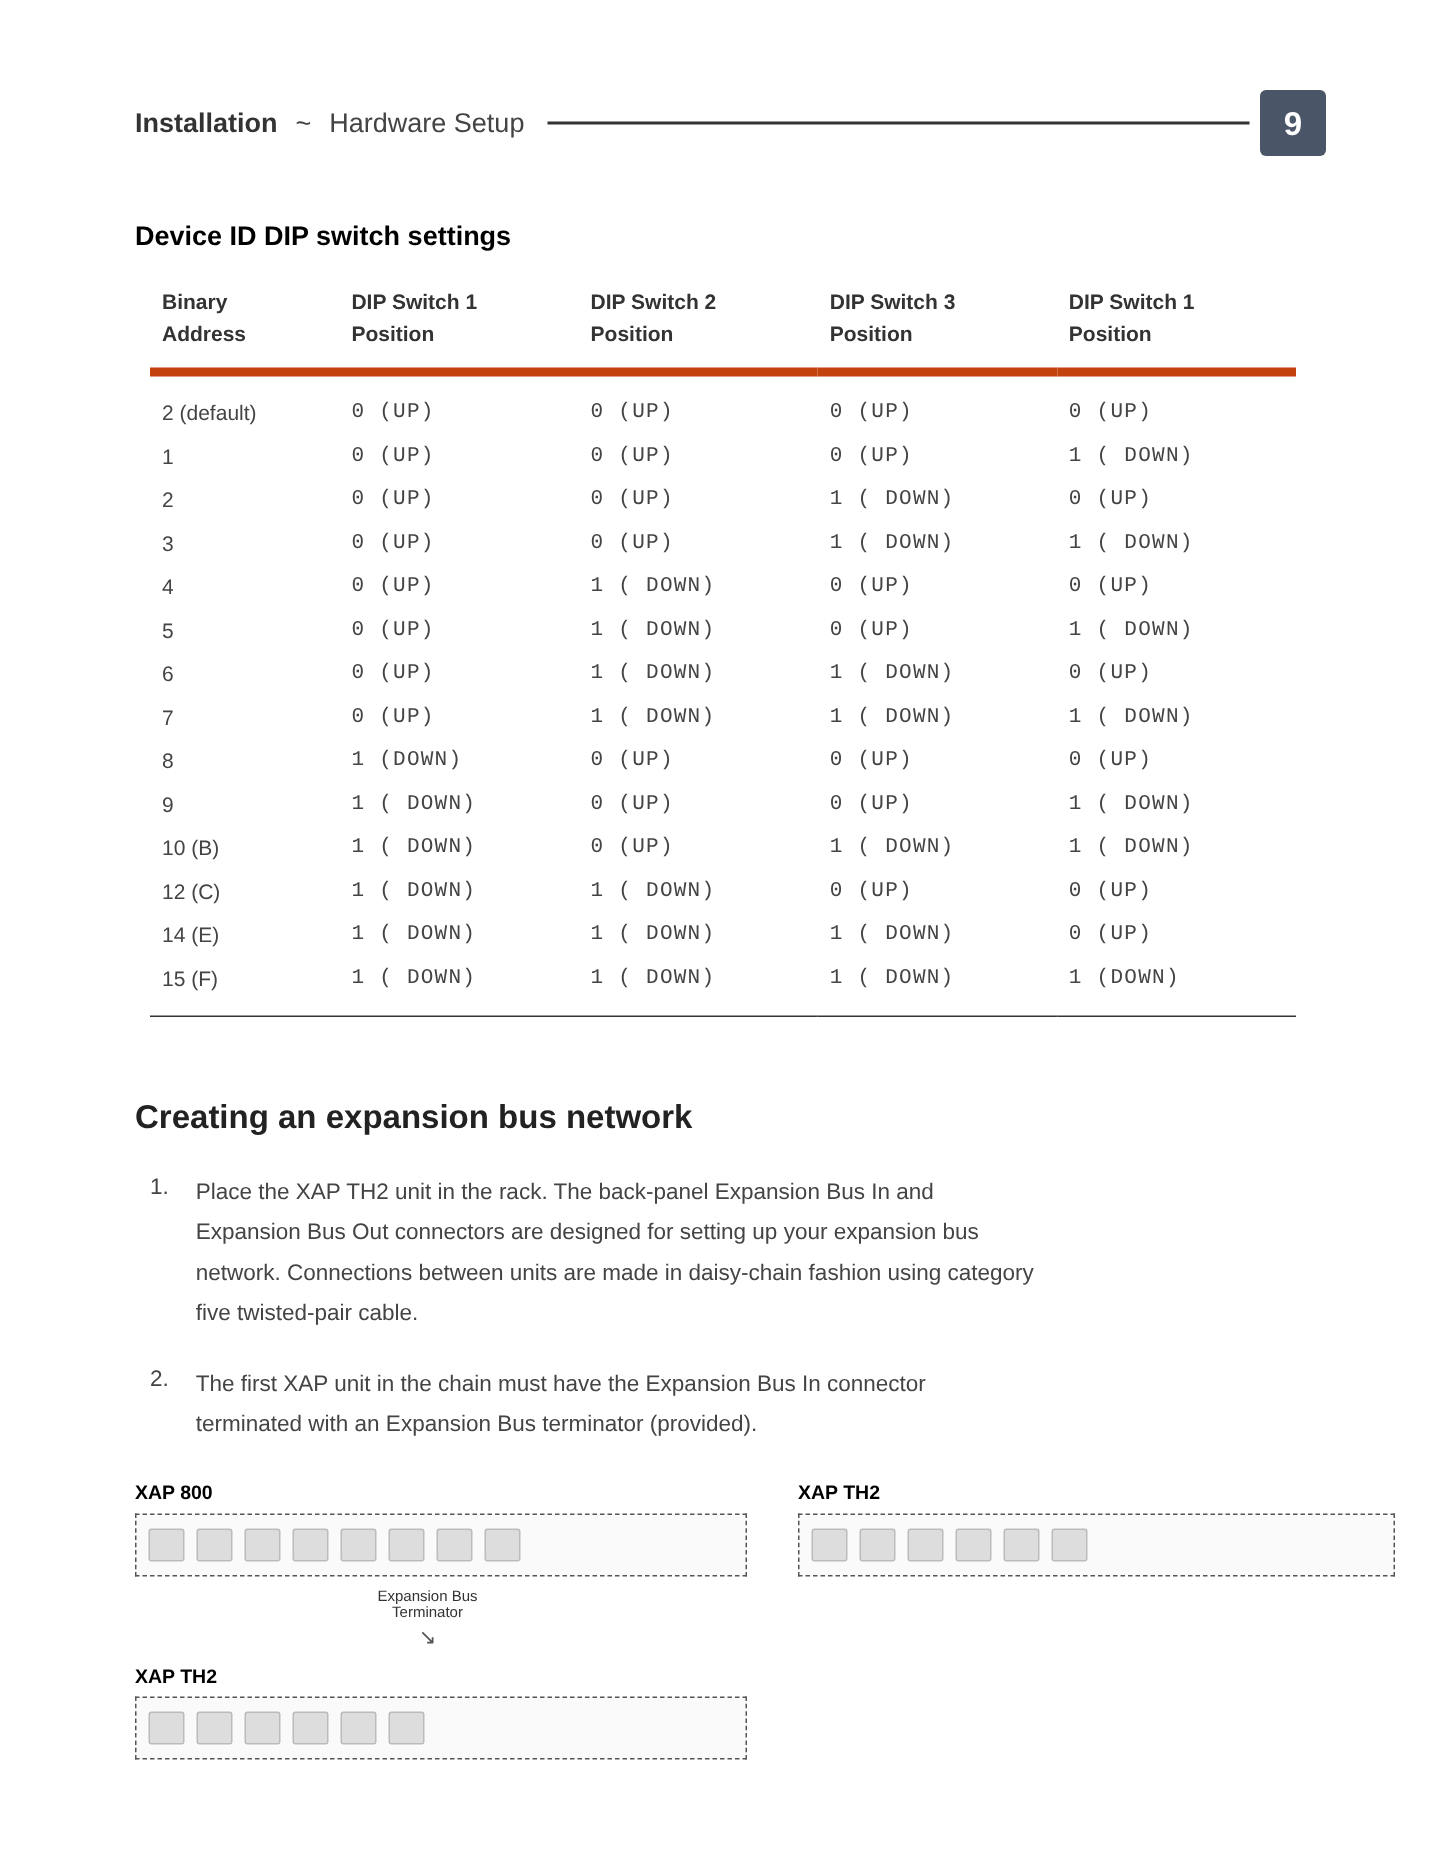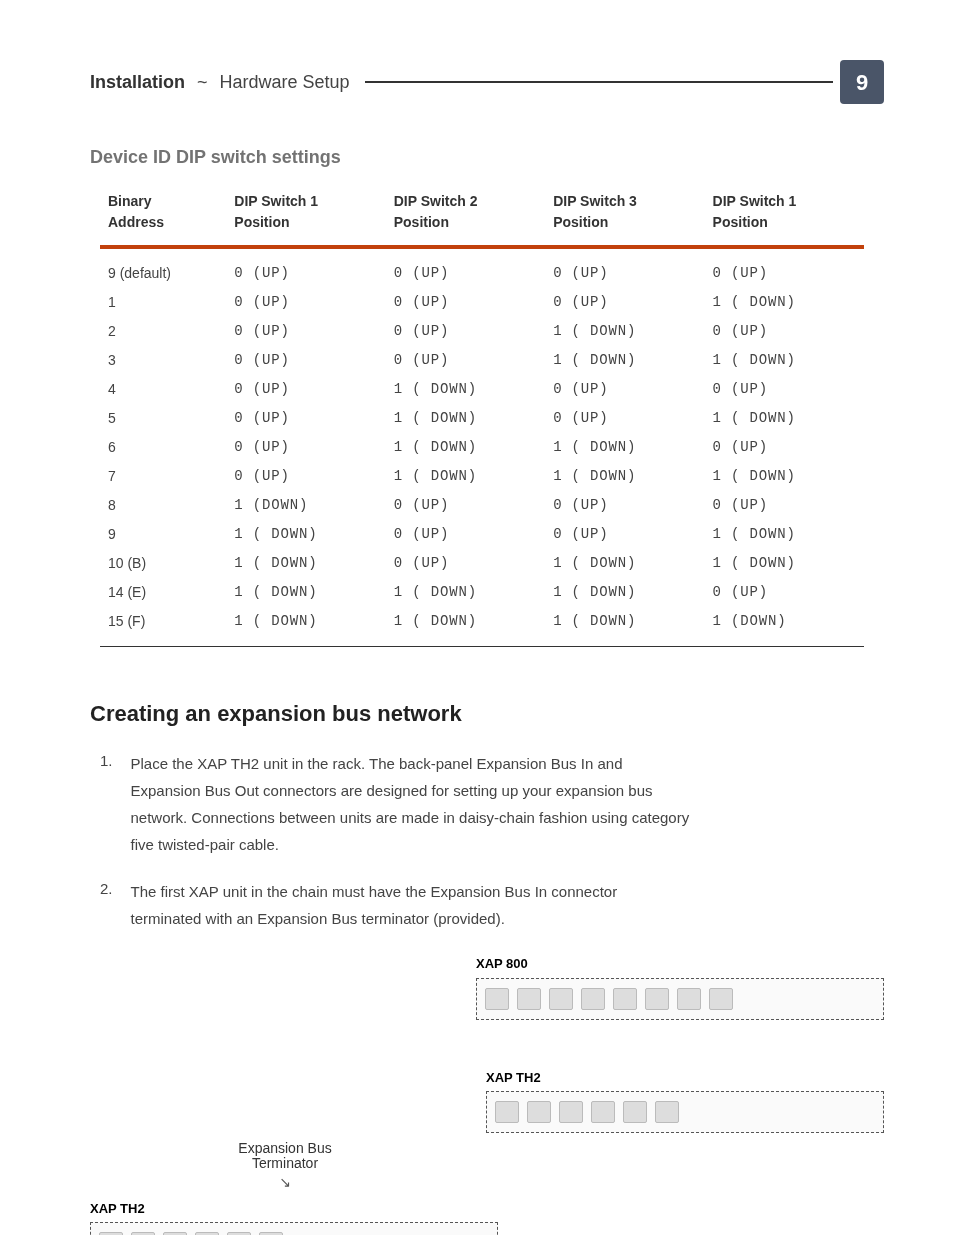--- a/index.html
+++ b/index.html
@@ -55,35 +55,35 @@
     font-weight: 700;
     font-size: 22px;
     display: flex;
     align-items: center;
     justify-content: center;
     border-radius: 4px;
   }
   .subsection-title {
     font-size: 18px;
     font-weight: 700;
-    color: #737373;
+    color: #000000;
     margin: 0 0 20px 0;
   }
   .dip-table {
     width: calc(100% - 30px);
     margin-left: 10px;
     border-collapse: collapse;
     font-size: 14px;
   }
   .dip-table thead th {
     text-align: left;
     font-weight: 700;
     color: #333;
     padding: 0 8px 12px 8px;
-    border-bottom: 4px solid #c2410c;
+    border-bottom: 6px solid #c2410c;
     vertical-align: top;
   }
   .dip-table thead th .hline1 { display:block; }
   .dip-table thead th .hline2 { display:block; }
   .dip-table tbody tr:first-child td { padding-top: 14px; }
   .dip-table tbody td {
     padding: 4px 8px;
     color: #444;
   }
   .dip-table tbody td.addr {
@@ -146,24 +146,24 @@
     align-items: center;
     gap: 8px;
     padding: 0 8px;
     overflow: hidden;
   }
   .rack-panel .stub {
     width: 22px; height: 20px; background:#ddd; border:1px solid #bbb; border-radius:2px;
   }
   .rack-left { width: 390px; }
   .rack-right { width: 380px; }
-  .row-flex { display:flex; gap:46px; align-items:flex-end;flex-direction:column; }
+  .row-flex { display:flex; gap:34px; align-items:flex-end; }
   .term-label {
     font-family: Arial, sans-serif;
-    font-size: 14px;
+    font-size: 10px;
     text-align: center;
     color: #333;
     line-height: 1.1;
     margin: 8px auto 0 auto;
   }
   .arrow {
     margin: 0 auto;
     font-size: 14px;
     color: #555;
     text-align:center;
@@ -206,21 +206,21 @@
           <span class="hline2">Position</span>
         </th>
         <th>
           <span class="hline1">DIP Switch 1</span>
           <span class="hline2">Position</span>
         </th>
       </tr>
     </thead>
     <tbody id="dip-body">
         <tr>
-          <td class="addr">9 (default)</td>
+          <td class="addr">2 (default)</td>
           <td class="pos">0 (UP)</td>
           <td class="pos">0 (UP)</td>
           <td class="pos">0 (UP)</td>
           <td class="pos">0 (UP)</td>
         </tr>
         <tr>
           <td class="addr">1</td>
           <td class="pos">0 (UP)</td>
           <td class="pos">0 (UP)</td>
           <td class="pos">0 (UP)</td>
@@ -281,20 +281,27 @@
           <td class="pos">0 (UP)</td>
           <td class="pos">0 (UP)</td>
           <td class="pos">1 ( DOWN)</td>
         </tr>
         <tr>
           <td class="addr">10 (B)</td>
           <td class="pos">1 ( DOWN)</td>
           <td class="pos">0 (UP)</td>
           <td class="pos">1 ( DOWN)</td>
           <td class="pos">1 ( DOWN)</td>
+        </tr>
+        <tr>
+          <td class="addr">12 (C)</td>
+          <td class="pos">1 ( DOWN)</td>
+          <td class="pos">1 ( DOWN)</td>
+          <td class="pos">0 (UP)</td>
+          <td class="pos">0 (UP)</td>
         </tr>
         <tr>
           <td class="addr">14 (E)</td>
           <td class="pos">1 ( DOWN)</td>
           <td class="pos">1 ( DOWN)</td>
           <td class="pos">1 ( DOWN)</td>
           <td class="pos">0 (UP)</td>
         </tr>
         <tr>
           <td class="addr">15 (F)</td>

